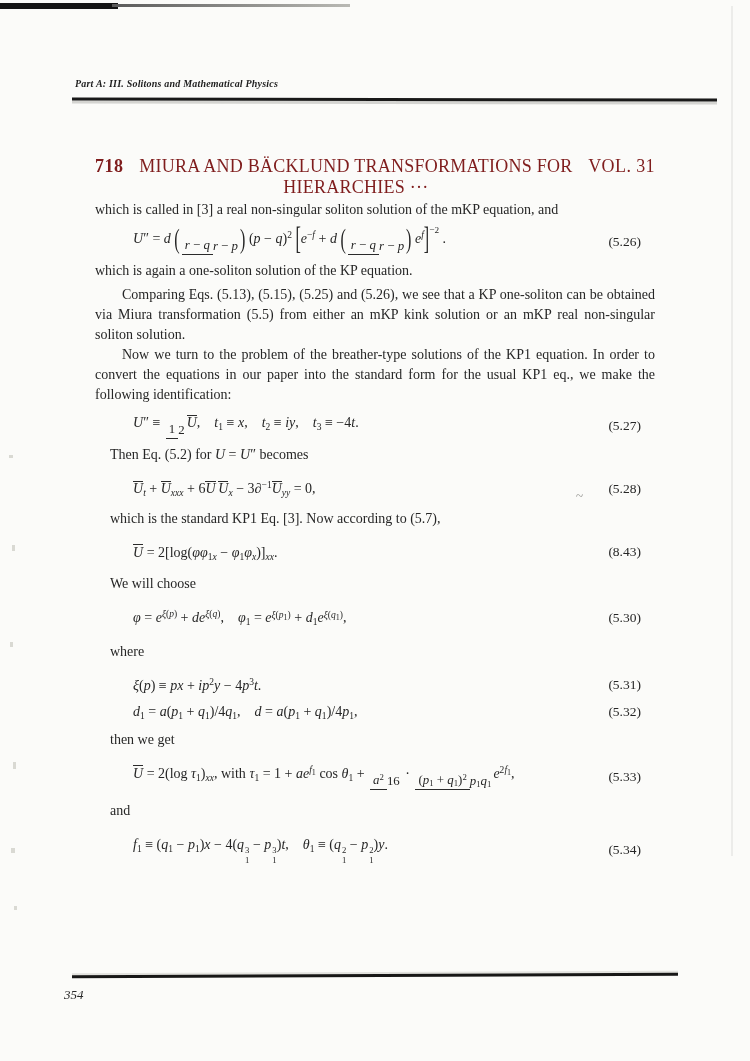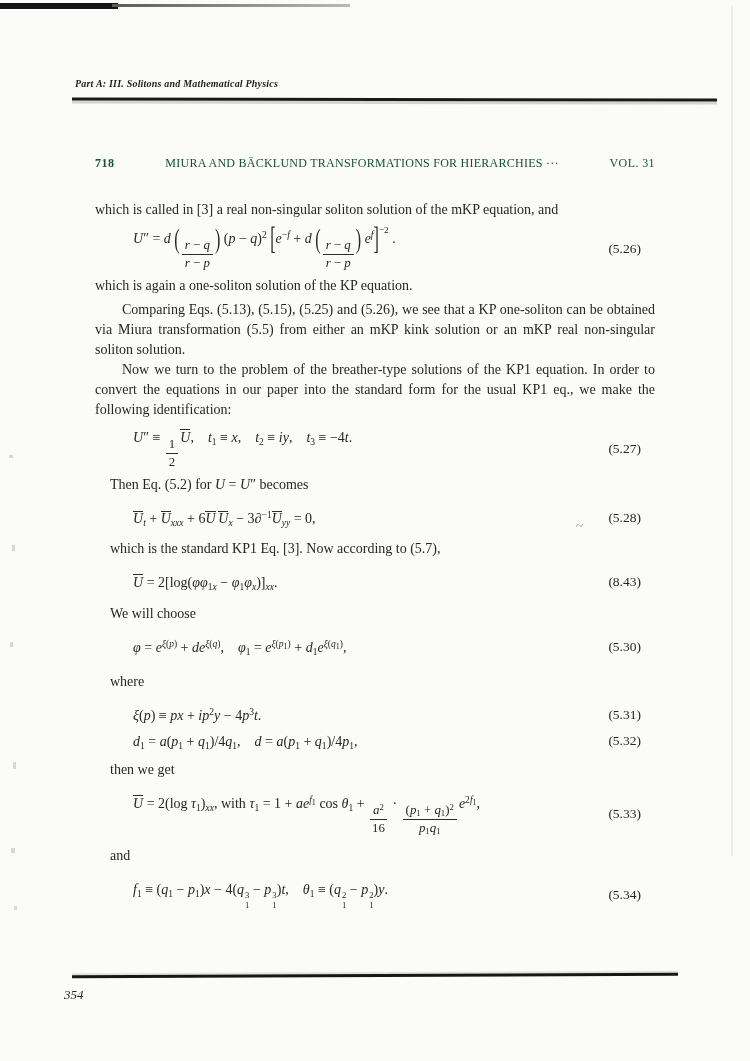--- a/index.html
+++ b/index.html
@@ -29,21 +29,21 @@
   }
   .header-rule{
     position:absolute;left:72px;top:98px;width:645px;height:3px;
     background:#191919;
     box-shadow:0 3px 0 rgba(140,140,135,0.35);
     transform:rotate(0.1deg);
   }
   .page-head{
     position:absolute;left:95px;top:156px;width:560px;
     display:flex;align-items:baseline;
-    font-size:12px;color:#14532d;
+    font-size:18px;color:#7f1d1d;
   }
   .page-head .pnum{font-weight:bold;letter-spacing:0.5px;}
   .page-head .title{flex:1;text-align:center;letter-spacing:0.25px;}
   .page-head .vol{letter-spacing:0.4px;}
   
   .main{
     position:absolute;left:95px;top:200px;width:560px;
     font-size:14px;line-height:20px;
   }
   .para{margin:0;text-align:justify;}
@@ -58,21 +58,21 @@
   }
   .eqbody{white-space:nowrap;}
   .eqnum{margin-left:auto;padding-right:14px;font-size:13.5px;}
   i{font-style:italic;}
   sub,sup{font-size:0.68em;line-height:0;}
   sup{vertical-align:0.5em;}
   sub{vertical-align:-0.28em;}
   sup sub{font-size:0.85em;}
   sup.hi{vertical-align:1.05em;font-size:0.66em;}
   .frac{
-    display:inline-flex;flex-direction:column;text-align:center;
+    display:inline-flex;flex-direction:row;text-align:center;
     vertical-align:-0.5em;line-height:1;margin:0 2px;font-size:0.92em;
   }
   .frac .num{border-bottom:1px solid #2b2b2b;padding:1px 3px 2px;}
   .frac .den{padding-top:2px;}
   .ov{display:inline-block;line-height:1.02;border-top:1.2px solid #2b2b2b;padding-top:0.5px;}
   .bp{display:inline-block;transform:scaleY(1.75);font-size:1.15em;vertical-align:-0.08em;}
   .bb{display:inline-block;transform:scaleY(1.95);font-size:1.15em;vertical-align:-0.08em;}
   .ss{display:inline-flex;flex-direction:column;font-size:0.62em;line-height:1.15;vertical-align:-0.45em;margin-left:1px;text-align:left;}
   .tilde-mark{
     position:absolute;right:72px;top:45%;

